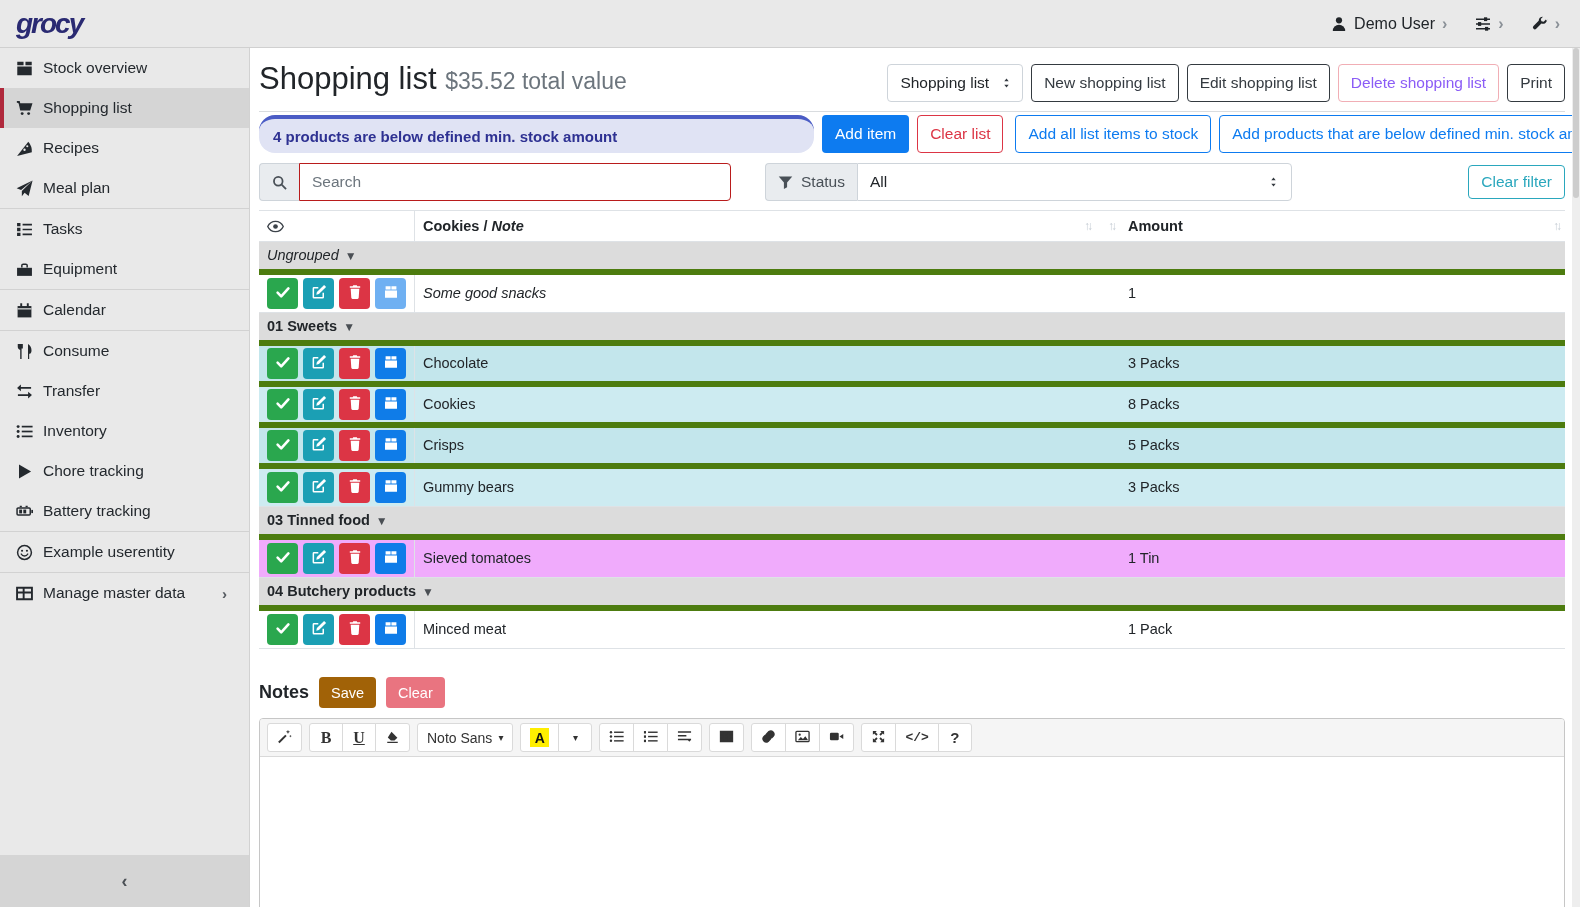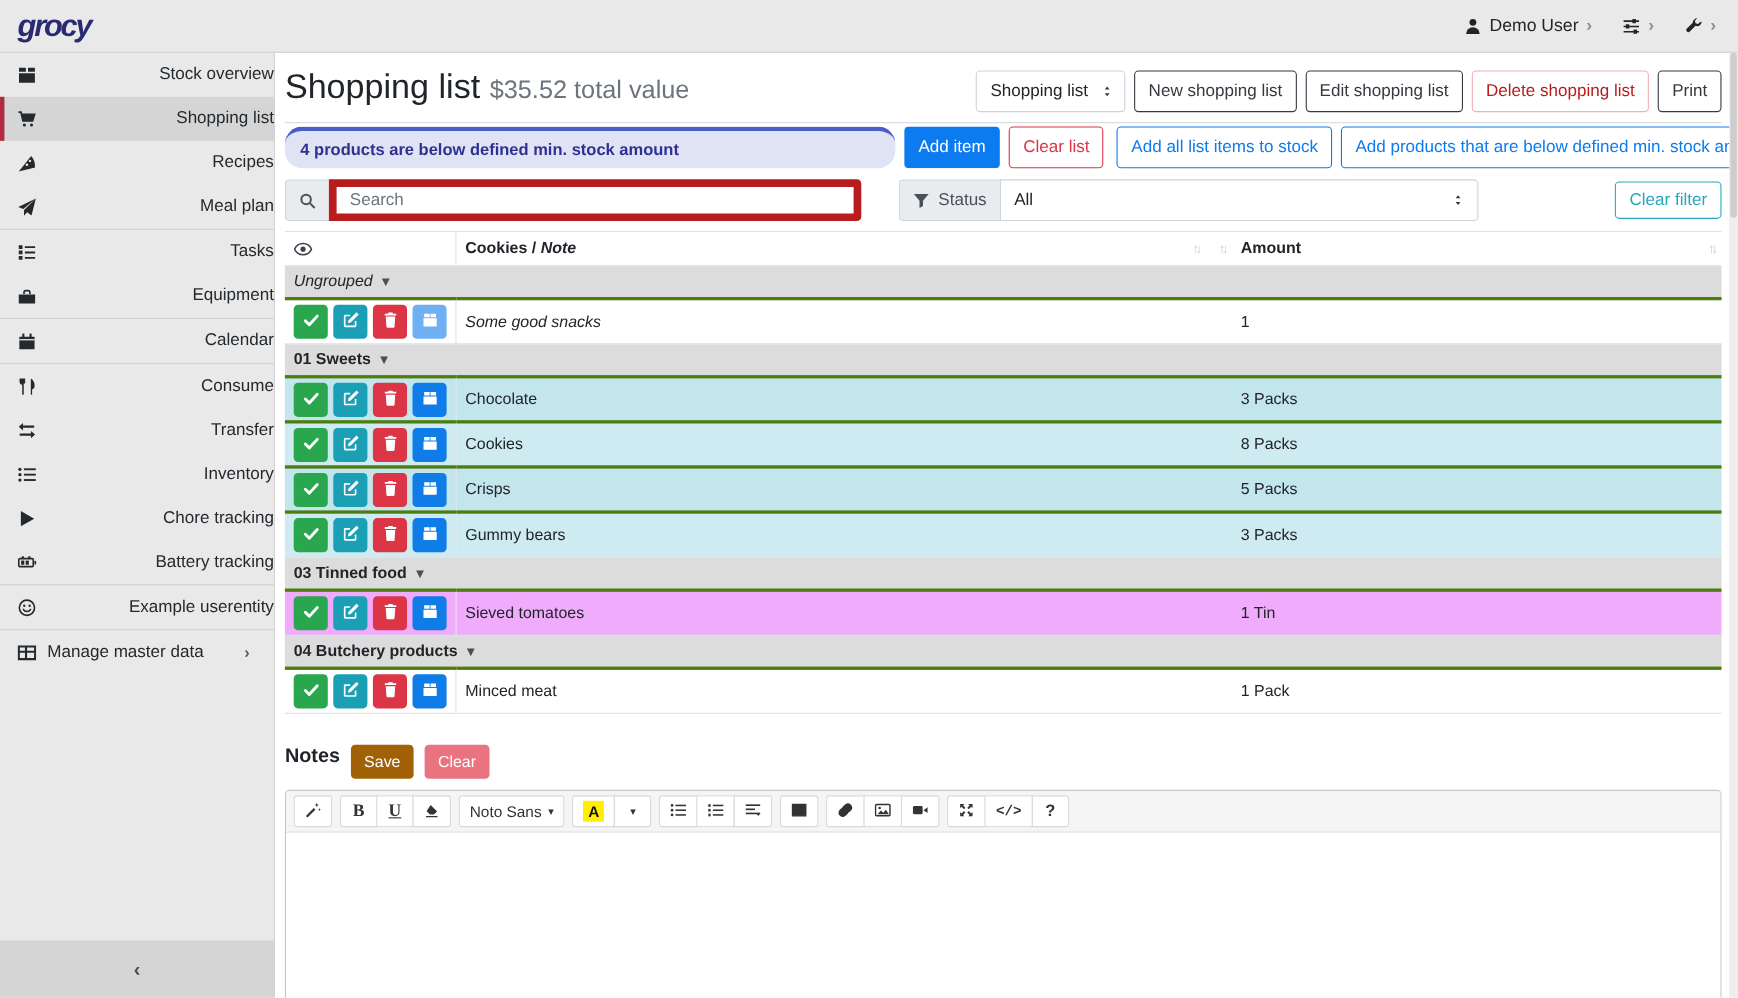--- a/index.html
+++ b/index.html
@@ -12,21 +12,21 @@
   .logo { font-size:28px; font-weight:800; color:#2a2a72; letter-spacing:-2px; font-style:italic; cursor:pointer; }
   .nav-right { display:flex; align-items:center; gap:28px; }
   .nav-group { display:flex; align-items:center; gap:7px; font-size:16px; color:#212529; cursor:pointer; }
   .nav-group svg { width:16px; height:16px; fill:#212529; }
   .chev { color:#8a9097; font-size:16px; font-weight:bold; line-height:1; }
 
   
   .sidebar { position:absolute; top:48px; left:0; width:250px; bottom:0; background:#e9e9e9;
              border-right:1px solid #d2d2d2; z-index:10; }
   .side-item { height:40px; display:flex; align-items:center; gap:10px; padding-left:15px;
-               font-size:15.5px; color:#24292e; cursor:pointer;justify-content:space-between; }
+               font-size:15.5px; color:#24292e; cursor:pointer; }
   .side-item .s-icon { width:18px; height:18px; flex:none; display:flex; align-items:center; justify-content:center; }
   .side-item svg { width:17px; height:17px; fill:#24292e; }
   .side-item.active { background:#d5d5d5; border-left:4px solid #b0293c; padding-left:11px; }
   .side-divider { border-top:1px solid #d2d2d2; }
   .side-chev { margin-left:auto; padding-right:22px; color:#555a60; font-weight:bold; font-size:15px; }
   .side-collapse { position:absolute; bottom:0; left:0; right:0; height:52px; background:#d5d5d5;
                    display:flex; align-items:center; justify-content:center; color:#4a4f54;
                    font-size:18px; font-weight:bold; cursor:pointer; }
 
   
@@ -38,21 +38,21 @@
   .page-head { display:flex; align-items:flex-start; justify-content:space-between; }
   .title-wrap { font-size:31px; font-weight:500; color:#212529; line-height:1.25; padding-top:4px; white-space:nowrap; }
   .subtitle { font-size:23px; color:#6c757d; font-weight:400; }
   .head-buttons { display:flex; gap:8px; margin-top:8px; }
 
   .btn { display:inline-flex; align-items:center; justify-content:center; border-radius:4px;
          font-size:15.5px; padding:0 12px; height:38px; border:1px solid transparent;
          background:#fff; cursor:pointer; white-space:nowrap; font-family:inherit; }
   .btn-primary { background:#0d7bf0; color:#fff; }
   .btn-outline-danger { border-color:#dc3545; color:#dc3545; }
-  .btn-outline-danger-muted { border-color:#f1aeb5; color:#b91c1c; }
+  .btn-outline-danger-muted { border-color:#f1aeb5; color:#8b5cf6; }
   .btn-outline-primary { border-color:#0d7bf0; color:#0d7bf0; }
   .btn-outline-dark { border-color:#343a40; color:#343a40; }
   .btn-outline-info { border-color:#2aa7bd; color:#2aa7bd; height:34px; align-self:center; }
 
   .select-box { display:flex; align-items:center; gap:12px; border:1px solid #ced4da; border-radius:4px;
                 height:38px; padding:0 10px 0 12px; font-size:15.5px; color:#212529; background:#fff; cursor:pointer; }
   .updown svg { width:11px; height:14px; fill:#343a40; display:block; }
 
   hr.head-rule { border:none; border-top:1px solid #d9dcdf; margin:9px 0 3px; }
 
@@ -60,21 +60,21 @@
   .alert-min { width:555px; flex:none; background:#e0e3f4; border-top:4px solid #4a5cc5; color:#2e3192;
                font-weight:bold; font-size:15px; display:flex; align-items:center; padding:0 14px;border-radius:16px; }
   .actions-row .grp-gap { margin-left:4px; }
 
   
   .filter-row { display:flex; align-items:center; margin-top:10px; }
   .input-group { display:flex; height:38px; }
   .ig-prepend { background:#e9ecef; border:1px solid #ced4da; border-right:0; border-radius:4px 0 0 4px;
                 display:flex; align-items:center; gap:8px; padding:0 12px; color:#495057; font-size:15.5px; }
   .ig-prepend svg { width:15px; height:15px; fill:#495057; stroke:#495057; }
-  .search-input { width:484px; border:7px solid #b91c1c; border-radius:0 4px 4px 0; padding:0 12px;
+  .search-input { width:432px; border:1px solid #b91c1c; border-radius:0 4px 4px 0; padding:0 12px;
                   font-size:15.5px; color:#495057; outline:none; font-family:inherit; }
   .search-input::placeholder { color:#6c757d; }
   .status-group { margin-left:34px; }
   .select-all { width:435px; border:1px solid #ced4da; border-radius:0 4px 4px 0; display:flex;
                 align-items:center; justify-content:space-between; padding:0 12px; font-size:15.5px;
                 color:#212529; background:#fff; cursor:pointer; }
   .clear-filter { margin-left:auto; }
 
   
   table.shopping { border-collapse:collapse; width:100%; margin-top:9px; font-size:14.5px; }
@@ -84,41 +84,41 @@
   th.col-amount { width:445px; }
   th .eye-ic svg { width:17px; height:17px; fill:#3d434a; stroke:#3d434a; display:block; }
   .sort { position:absolute; right:6px; top:8px; font-size:12px; color:#c5ccd4; letter-spacing:-3px; font-weight:normal; }
   .sort-left { position:absolute; left:-36px; top:8px; font-size:12px; color:#c5ccd4; letter-spacing:-3px; font-weight:normal; }
 
   tr.group-row td { background:#dcdcdc; height:30px; padding:0 8px; border-top:1px solid #dee2e6; }
   .g-name { font-weight:bold; font-size:14.5px; }
   .g-name.italic { font-style:italic; font-weight:500; }
   .g-caret { color:#4a4f54; font-size:12px; margin-left:6px; }
 
-  tr.data-row td { height:41px; border-top:3px solid #4d7c0f; padding:0 8px; }
+  tr.data-row td { height:41px; border-top:6px solid #4d7c0f; padding:0 8px; }
   tr.data-row td.cell-buttons { border-right:1px solid #dee2e6; }
   tr.data-row:last-child td { border-bottom:1px solid #dee2e6; }
   tr.row-plain td { background:#fff; }
   tr.row-stripe td { background:#f0abfc; }
   tr.row-info td { background:#c3e6ec; }
   tr.row-info-alt td { background:#cdebf1; }
   td.cell-product { padding-left:15px; }
   td.cell-product.note { font-style:italic; }
   .btn-cell { display:flex; gap:5px; align-items:center; }
   .row-btn { width:31px; height:31px; border-radius:4px; border:none; display:flex; align-items:center;
              justify-content:center; cursor:pointer; padding:0; }
   .row-btn svg { width:16px; height:16px; }
   .rb-green { background:#2aa74e; }
   .rb-teal  { background:#1b9fb4; }
   .rb-red   { background:#dc3545; }
   .rb-blue  { background:#0f7ce8; }
   .rb-blue-muted { background:#6fb0f2; }
 
   
-  .notes-row { display:flex; align-items:flex-start; gap:10px; margin-top:28px; }
+  .notes-row { display:flex; align-items:center; gap:10px; margin-top:28px; }
   .notes-h { font-size:18px; font-weight:bold; }
   .btn-sm { height:31px; padding:0 12px; border:none; border-radius:4px; color:#fff; font-size:14.5px;
             cursor:pointer; font-family:inherit; }
   .btn-save { background:#a16207; }
   .btn-clear-notes { background:#e97480; }
 
   .editor { margin-top:10px; border:1px solid #c6c6c6; border-radius:4px; height:196px;
             display:flex; flex-direction:column; overflow:hidden; }
   .toolbar { background:#f5f5f5; border-bottom:1px solid #d9d9d9; padding:4px 7px; display:flex; gap:7px; }
   .tb-group { display:flex; }

